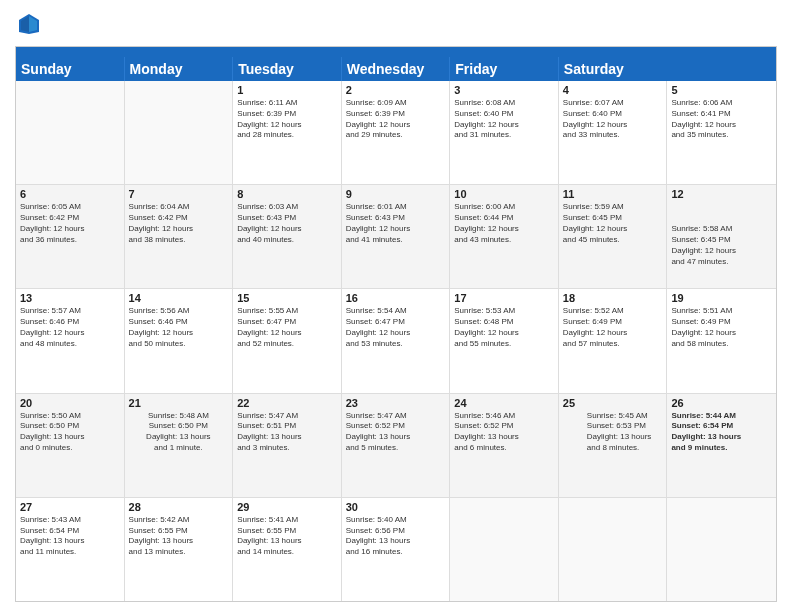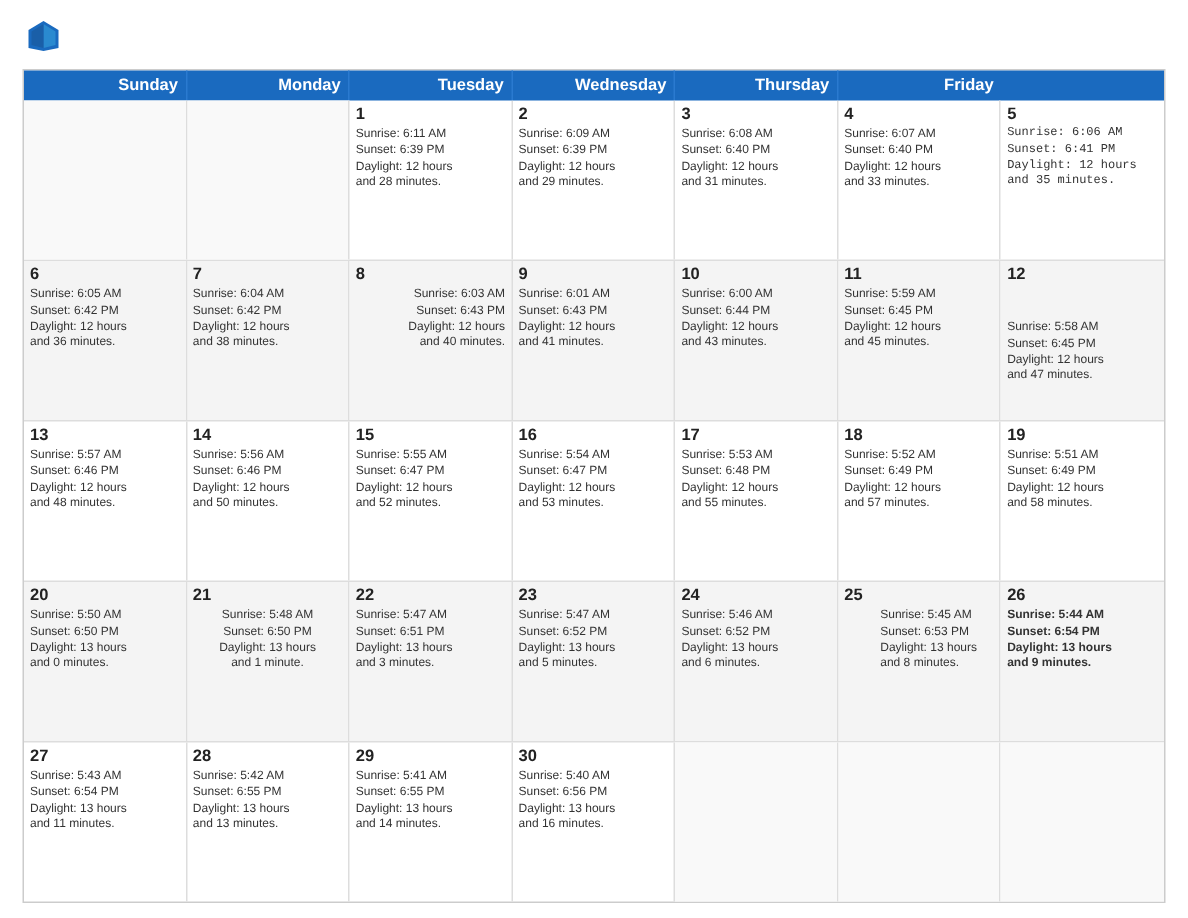--- a/index.html
+++ b/index.html
@@ -66,25 +66,26 @@
       flex-direction: column;
       border: 1px solid #ccc;
     }
     .cal-header-row {
       display: grid;
       grid-template-columns: repeat(7, 1fr);
       background: #1a6abf;
     }
     .cal-header-cell {
       color: #fff;
-      font-size: 11px;
+      font-size: 14px;
       font-weight: bold;
       padding: 4px 5px;
-      text-align: right;
+      text-align: left;
       border-right: 1px solid #2a7ad0;
+      margin-top: 10px;
     }
     .cal-header-cell:last-child { border-right: none; }
     .cal-body {
       flex: 1;
       display: flex;
       flex-direction: column;
     }
     .cal-row {
       display: grid;
       grid-template-columns: repeat(7, 1fr);
@@ -136,22 +137,22 @@
       <div class="location"></div>
     </div>
   </div>
 
   <div class="calendar">
     <div class="cal-header-row">
         <div class="cal-header-cell">Sunday</div>
         <div class="cal-header-cell">Monday</div>
         <div class="cal-header-cell">Tuesday</div>
         <div class="cal-header-cell">Wednesday</div>
-        <div class="cal-header-cell">Thursday</div>
         <div class="cal-header-cell">Friday</div>
+        <div class="cal-header-cell">Saturday</div>
       </div>
     <div class="cal-body">
         <div class="cal-row">
           <div class="cal-cell empty"></div>
           <div class="cal-cell empty"></div>
           <div class="cal-cell">
             <div class="day-num">1</div>
             <div class="day-info" style="white-space: pre-line;">Sunrise: 6:11 AM
 Sunset: 6:39 PM
 Daylight: 12 hours
@@ -173,21 +174,21 @@
           </div>
           <div class="cal-cell">
             <div class="day-num">4</div>
             <div class="day-info" style="white-space: pre-line;">Sunrise: 6:07 AM
 Sunset: 6:40 PM
 Daylight: 12 hours
 and 33 minutes.</div>
           </div>
           <div class="cal-cell">
             <div class="day-num">5</div>
-            <div class="day-info" style="white-space: pre-line; font-family: Liberation Mono, monospace;">Sunrise: 6:06 AM
+            <div class="day-info" style="white-space: pre-line;">Sunrise: 6:06 AM
 Sunset: 6:41 PM
 Daylight: 12 hours
 and 35 minutes.</div>
           </div>
         </div>
         <div class="cal-row alt-row">
           <div class="cal-cell">
             <div class="day-num">6</div>
             <div class="day-info" style="white-space: pre-line;">Sunrise: 6:05 AM
 Sunset: 6:42 PM
@@ -196,21 +197,21 @@
           </div>
           <div class="cal-cell">
             <div class="day-num">7</div>
             <div class="day-info" style="white-space: pre-line;">Sunrise: 6:04 AM
 Sunset: 6:42 PM
 Daylight: 12 hours
 and 38 minutes.</div>
           </div>
           <div class="cal-cell">
             <div class="day-num">8</div>
-            <div class="day-info" style="white-space: pre-line; text-align: right;">Sunrise: 6:03 AM
+            <div class="day-info" style="white-space: pre-line;">Sunrise: 6:03 AM
 Sunset: 6:43 PM
 Daylight: 12 hours
 and 40 minutes.</div>
           </div>
           <div class="cal-cell">
             <div class="day-num">9</div>
             <div class="day-info" style="white-space: pre-line;">Sunrise: 6:01 AM
 Sunset: 6:43 PM
 Daylight: 12 hours
 and 41 minutes.</div>

